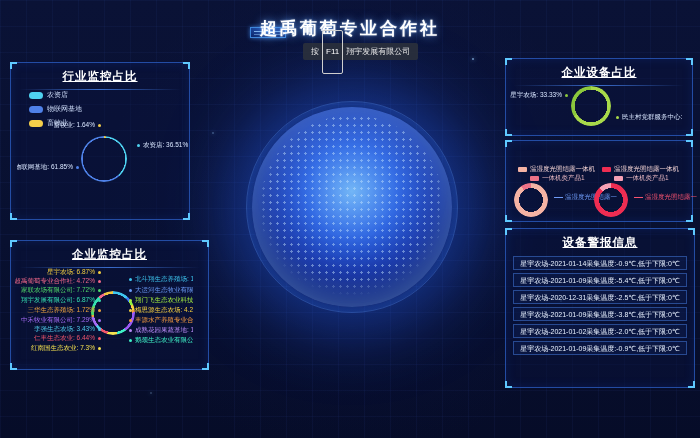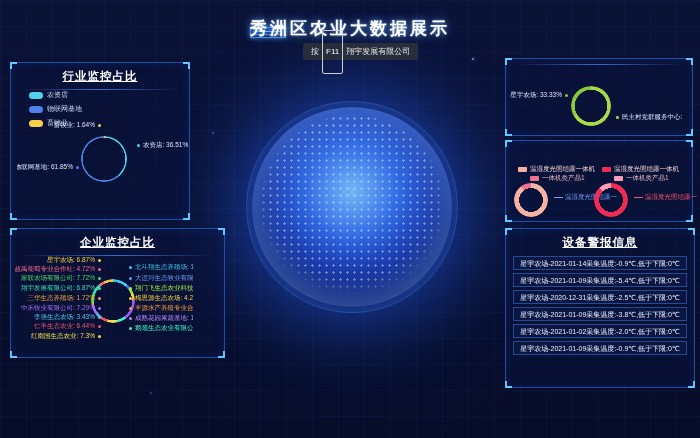--- a/index.html
+++ b/index.html
@@ -105,21 +105,21 @@
 
 <div class="globe-ring"></div>
 <div class="globe">
   <div class="globe-dots"></div>
 </div>
 
 <div class="logo">
     <i></i>
     <i></i>
   </div>
-<div class="page-title">秀洲区农业大数据展示</div>
+<div class="page-title">超禹葡萄专业合作社</div>
 <div class="fs-toast">
   <span>按</span>
   <span class="key">F11</span>
   <span>翔宇发展有限公司</span>
 </div>
 
 <div class="panel" style="left:10px;top:62px;width:180px;height:158px">
   <span class="corner c1"></span>
   <span class="corner c2"></span>
   <span class="corner c3"></span>
@@ -148,21 +148,21 @@
   <div class="plabel" style="left:126px;top:78px;width:54px">
     <span class="dot" style="background-color: rgb(79, 210, 240);"></span>
       <span>农资店: 36.51%</span>
   </div>
   <div class="plabel pl-end" style="left:6px;top:100px;width:62px">
     <span>物联网基地: 61.85%</span>
       <span class="dot" style="background-color: rgb(79, 129, 232);"></span>
   </div>
 </div>
 
-<div class="panel" style="left:10px;top:228px;width:215px;height:130px">
+<div class="panel" style="left:10px;top:240px;width:199px;height:130px">
   <span class="corner c1"></span>
   <span class="corner c2"></span>
   <span class="corner c3"></span>
   <span class="corner c4"></span>
   <div class="ptitle">企业监控占比</div>
   <div class="pline"></div>
   <div class="donut" style="left: 80px; top: 50px; width: 44px; height: 44px; --hole: 62%; background: conic-gradient(rgb(62, 198, 240) 0deg, rgb(62, 198, 240) 41.5272deg, rgb(63, 123, 245) 41.5272deg, rgb(63, 123, 245) 54.0658deg, rgb(143, 240, 63) 54.0658deg, rgb(143, 240, 63) 66.6044deg, rgb(245, 208, 63) 66.6044deg, rgb(245, 208, 63) 82.2868deg, rgb(245, 154, 63) 82.2868deg, rgb(245, 154, 63) 88.5743deg, rgb(155, 90, 245) 88.5743deg, rgb(155, 90, 245) 143.481deg, rgb(63, 240, 198) 143.481deg, rgb(63, 240, 198) 168.595deg, rgb(245, 225, 79) 168.595deg, rgb(245, 225, 79) 195.28deg, rgb(242, 85, 107) 195.28deg, rgb(242, 85, 107) 218.822deg, rgb(79, 201, 232) 218.822deg, rgb(79, 201, 232) 231.361deg, rgb(165, 107, 245) 231.361deg, rgb(165, 107, 245) 258.01deg, rgb(240, 165, 63) 258.01deg, rgb(240, 165, 63) 264.297deg, rgb(80, 217, 106) 264.297deg, rgb(80, 217, 106) 289.411deg, rgb(54, 224, 176) 289.411deg, rgb(54, 224, 176) 317.632deg, rgb(242, 104, 138) 317.632deg, rgb(242, 104, 138) 334.886deg, rgb(240, 198, 63) 334.886deg, rgb(240, 198, 63) 360deg);"></div>
 
   <div class="plabel pl-end" style="left: 4px; top: 27px; width: 86px; color: rgb(245, 208, 63);">
       <span>星宇农场: 6.87%</span>
@@ -229,20 +229,21 @@
       <span class="dot"></span>
       <span>鹅颈生态农业有限公司: 6.87%</span>
     </div>
 </div>
 
 <div class="panel" style="left:505px;top:58px;width:188px;height:78px">
   <span class="corner c1"></span>
   <span class="corner c2"></span>
   <span class="corner c3"></span>
   <span class="corner c4"></span>
+  <div class="ptitle">企业设备占比</div>
   <div class="pline"></div>
   <div class="donut glow-g" style="left: 65px; top: 27px; width: 40px; height: 40px; --hole: 58%; background: conic-gradient(rgb(168, 217, 74) 0deg, rgb(168, 217, 74) 240.012deg, rgb(140, 200, 60) 240.012deg, rgb(140, 200, 60) 360deg);"></div>
   <div class="plabel pl-end" style="left:2px;top:32px;width:60px">
     <span>星宇农场: 33.33%</span>
       <span class="dot" style="background-color: rgb(140, 200, 60);"></span>
   </div>
   <div class="plabel" style="left:110px;top:54px;width:76px">
     <span class="dot" style="background-color: rgb(168, 217, 74);"></span>
       <span>民主村党群服务中心:</span>
   </div>

